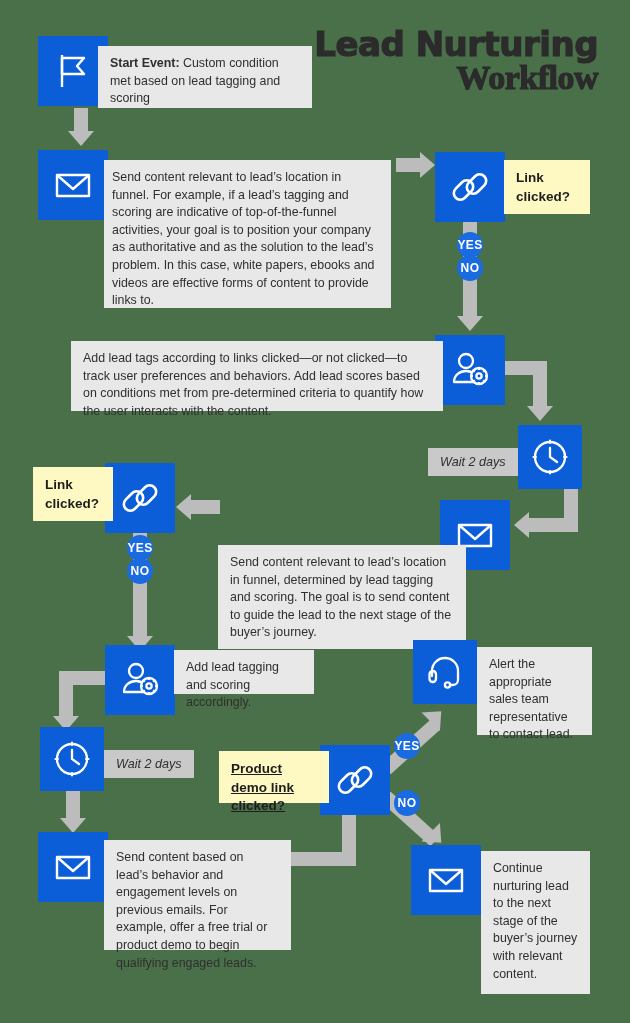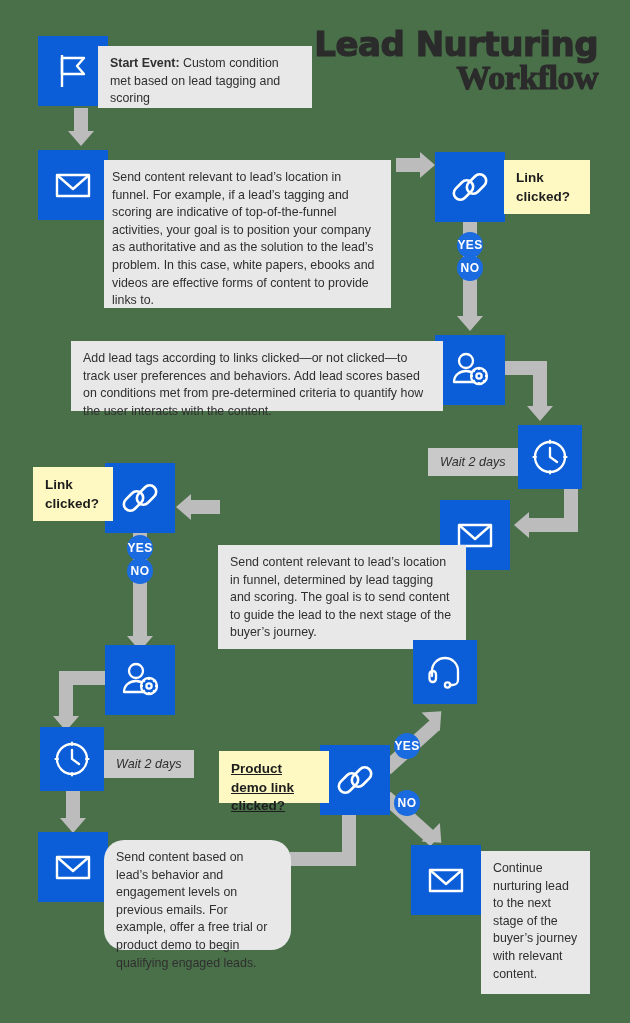--- a/index.html
+++ b/index.html
@@ -226,20 +226,23 @@
     <span>
       <svg width="44" height="44" viewBox="0 0 44 44" fill="none" stroke="#ffffff" stroke-width="2.3" stroke-linejoin="round">
         <circle cx="18" cy="13" r="7"></circle>
         <path d="M6 34 c0-7 6-11 12-11 s12 4 12 11 Z"></path>
         <circle cx="31" cy="28" r="8" fill="#0b5ed7"></circle>
         <circle cx="31" cy="28" r="2.6"></circle>
         <path d="M31 19.5 V22 M31 34 V36.5 M22.5 28 H25 M37 28 H39.5 M25 22 l1.8 1.8 M35.2 32.2 l1.8 1.8 M37 22 l-1.8 1.8 M26.8 32.2 l-1.8 1.8" stroke-width="2"></path>
       </svg>
     </span>
   </div>
+  <div class="panel" style="left:174px; top:650px; width:140px; height:44px;">
+    <span>Add lead tagging and scoring accordingly.</span>
+  </div>
 
   <div class="tile" style="left:40px; top:727px; width:64px; height:64px;">
     <span>
       <svg width="44" height="44" viewBox="0 0 44 44" fill="none" stroke="#ffffff" stroke-width="2.3" stroke-linecap="round">
         <circle cx="22" cy="22" r="15"></circle>
         <path d="M22 13 V22 L29 27"></path>
         <path d="M22 5.4 V8 M22 36 V38.6 M5.4 22 H8 M36 22 H38.6" stroke-width="2"></path>
       </svg>
     </span>
   </div>
@@ -248,21 +251,21 @@
   </div>
 
   <div class="tile" style="left:38px; top:832px; width:70px; height:70px;">
     <span>
       <svg width="44" height="44" viewBox="0 0 44 44" fill="none" stroke="#ffffff" stroke-width="2.4" stroke-linejoin="round">
         <rect x="6" y="12" width="32" height="21"></rect>
         <path d="M6 12 L22 26 L38 12"></path>
       </svg>
     </span>
   </div>
-  <div class="panel" style="left:104px; top:840px; width:187px; height:110px;border-radius:20px;">
+  <div class="panel" style="left:104px; top:840px; width:187px; height:110px;">
     <span>Send content based on lead’s behavior and engagement levels on previous emails. For example, offer a free trial or product demo to begin qualifying engaged leads.</span>
   </div>
 
   <div class="tile" style="left:320px; top:745px; width:70px; height:70px;">
     <span>
       <svg width="44" height="44" viewBox="0 0 44 44" fill="none" stroke="#ffffff" stroke-width="2.6" stroke-linecap="round">
         <rect x="4.5" y="18.5" width="22" height="13" rx="6.5" transform="rotate(-45 15.5 25)"></rect>
         <rect x="17.5" y="12.5" width="22" height="13" rx="6.5" transform="rotate(-45 28.5 19)"></rect>
       </svg>
     </span>
@@ -280,20 +283,23 @@
   <div class="tile" style="left:413px; top:640px; width:64px; height:64px;">
     <span>
       <svg width="44" height="44" viewBox="0 0 44 44" fill="none" stroke="#ffffff" stroke-width="2.3" stroke-linejoin="round" stroke-linecap="round">
         <path d="M9 26 V21 a13 13 0 0 1 26 0 v5"></path>
         <rect x="6.5" y="21" width="6.5" height="11" rx="3.2"></rect>
         <path d="M35 26 v4 a5 5 0 0 1 -5 5 h-3"></path>
         <circle cx="24.5" cy="35" r="2.6"></circle>
       </svg>
     </span>
   </div>
+  <div class="panel" style="left:477px; top:647px; width:115px; height:88px;">
+    <span>Alert the appropriate sales team representative to contact lead.</span>
+  </div>
 
   <div class="tile" style="left:411px; top:845px; width:70px; height:70px;">
     <span>
       <svg width="44" height="44" viewBox="0 0 44 44" fill="none" stroke="#ffffff" stroke-width="2.4" stroke-linejoin="round">
         <rect x="6" y="12" width="32" height="21"></rect>
         <path d="M6 12 L22 26 L38 12"></path>
       </svg>
     </span>
   </div>
   <div class="panel" style="left:481px; top:851px; width:109px; height:143px;">

